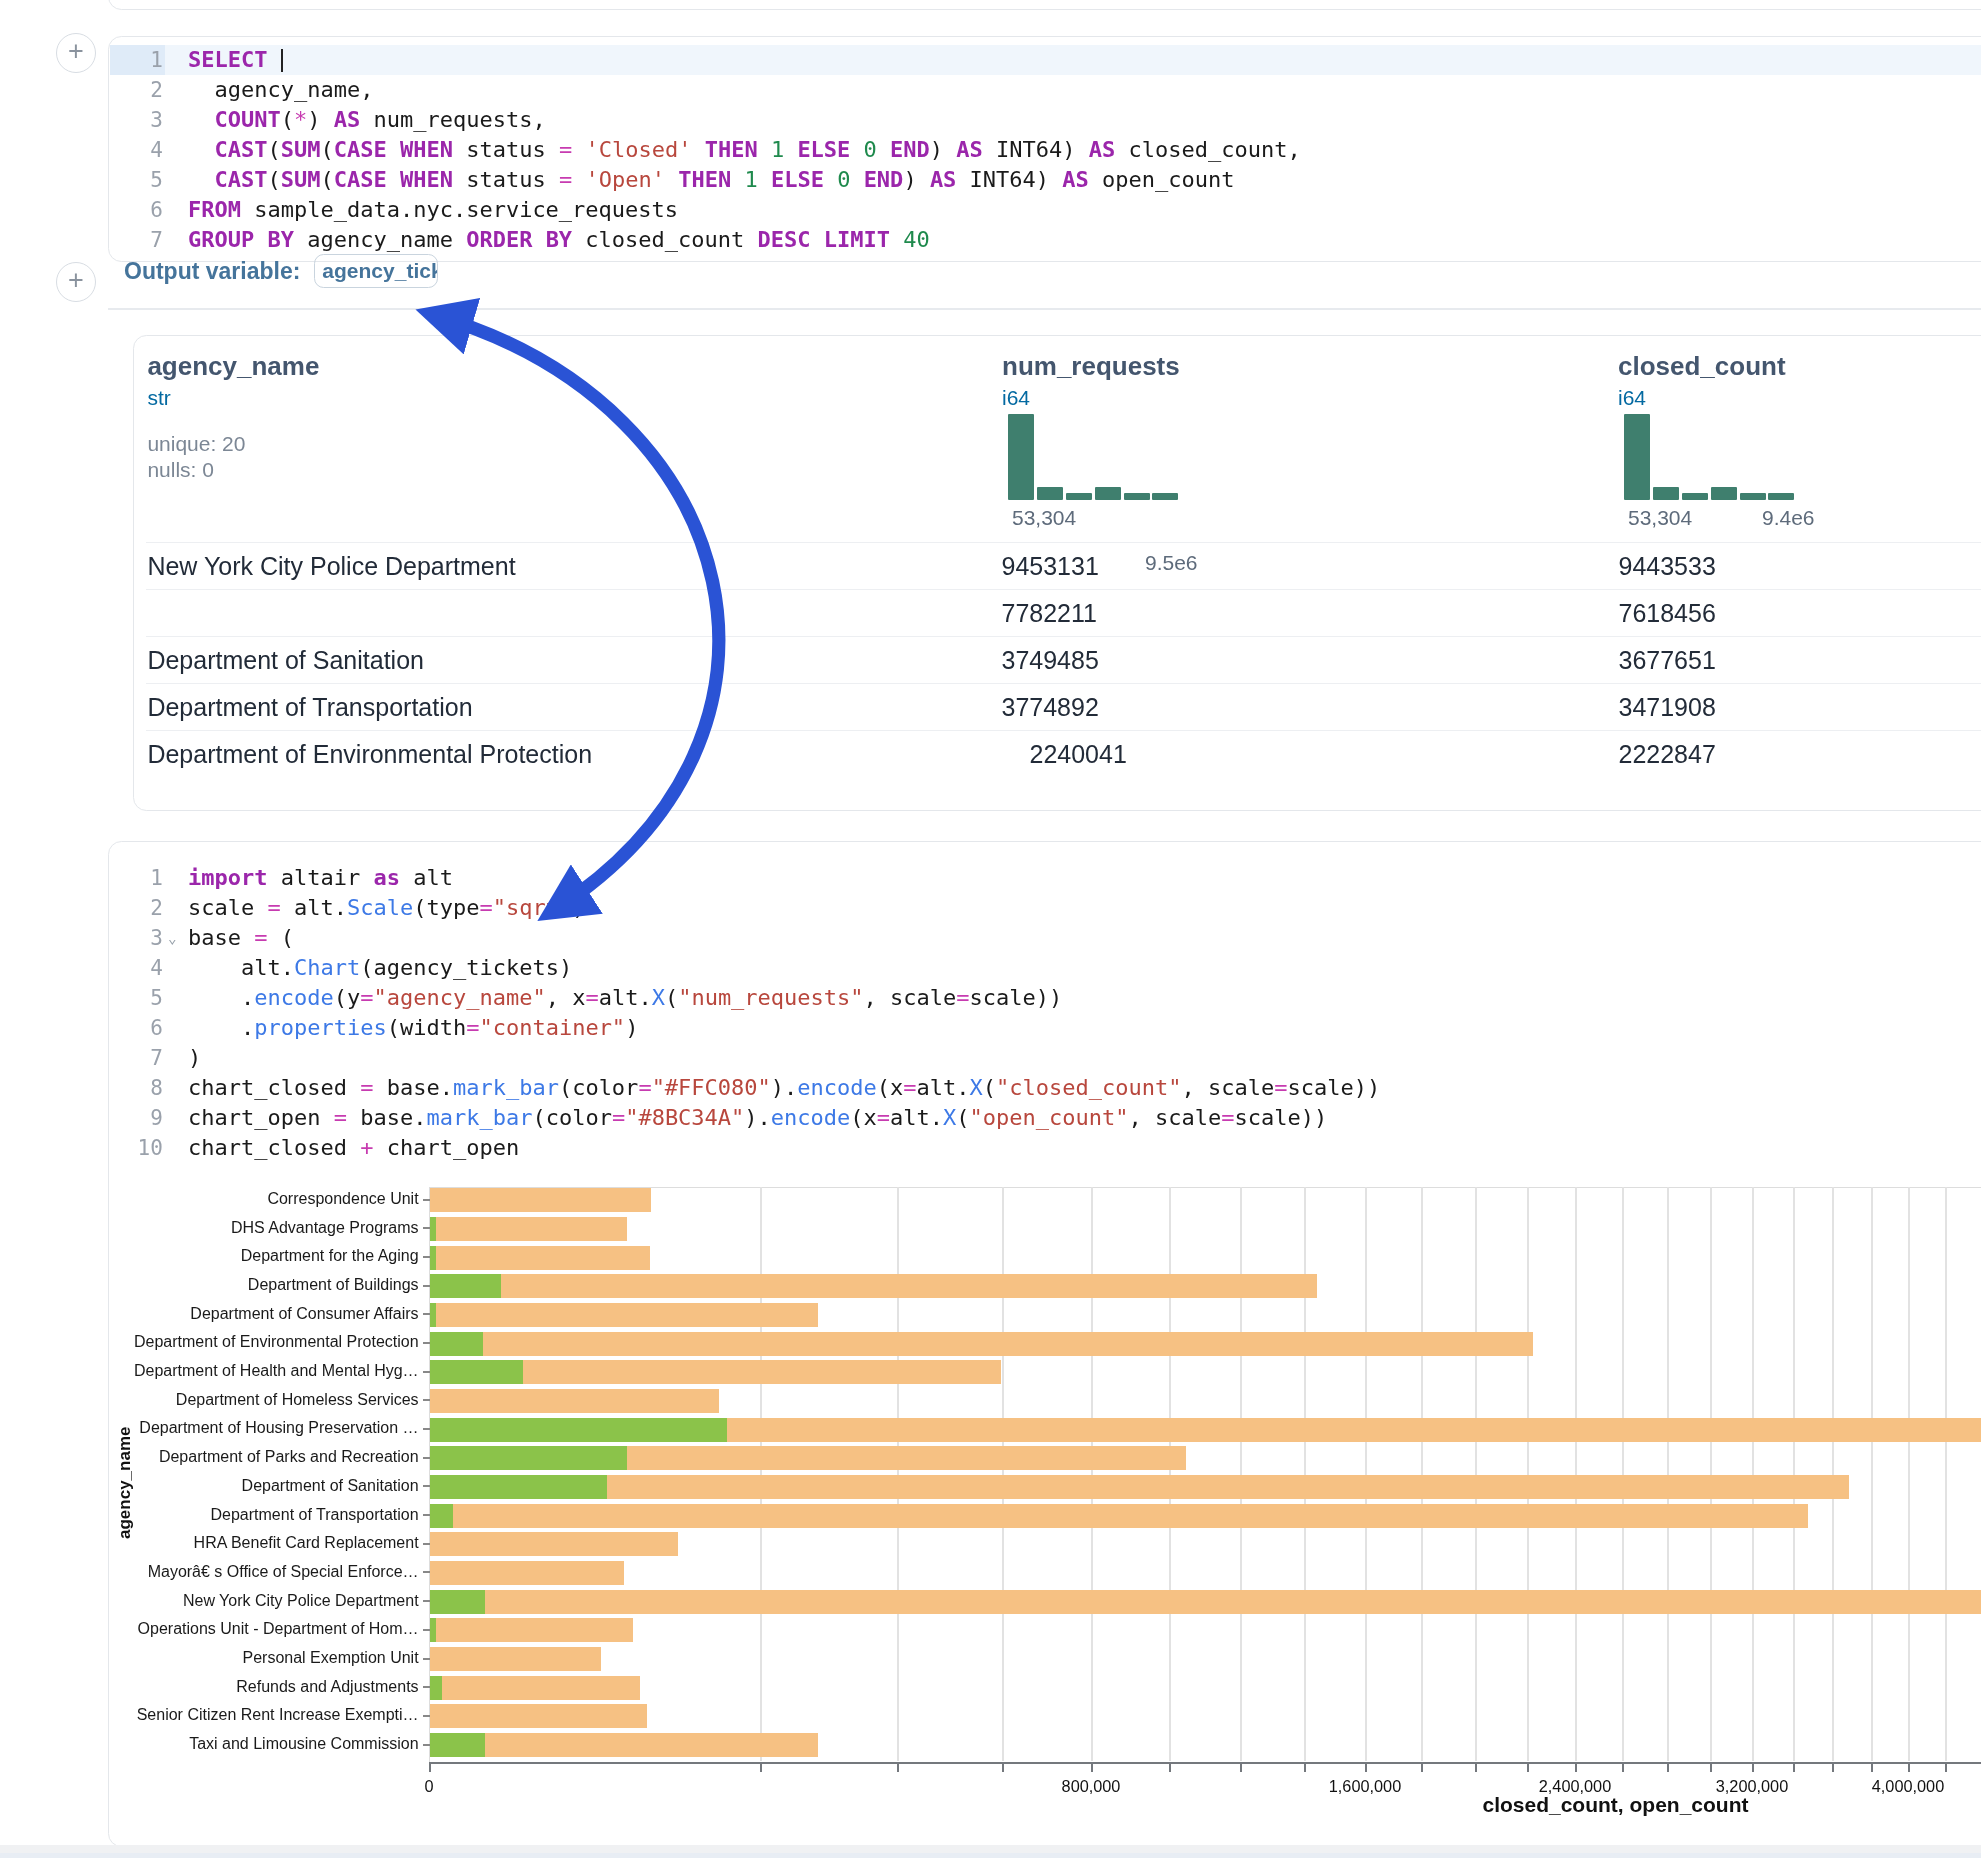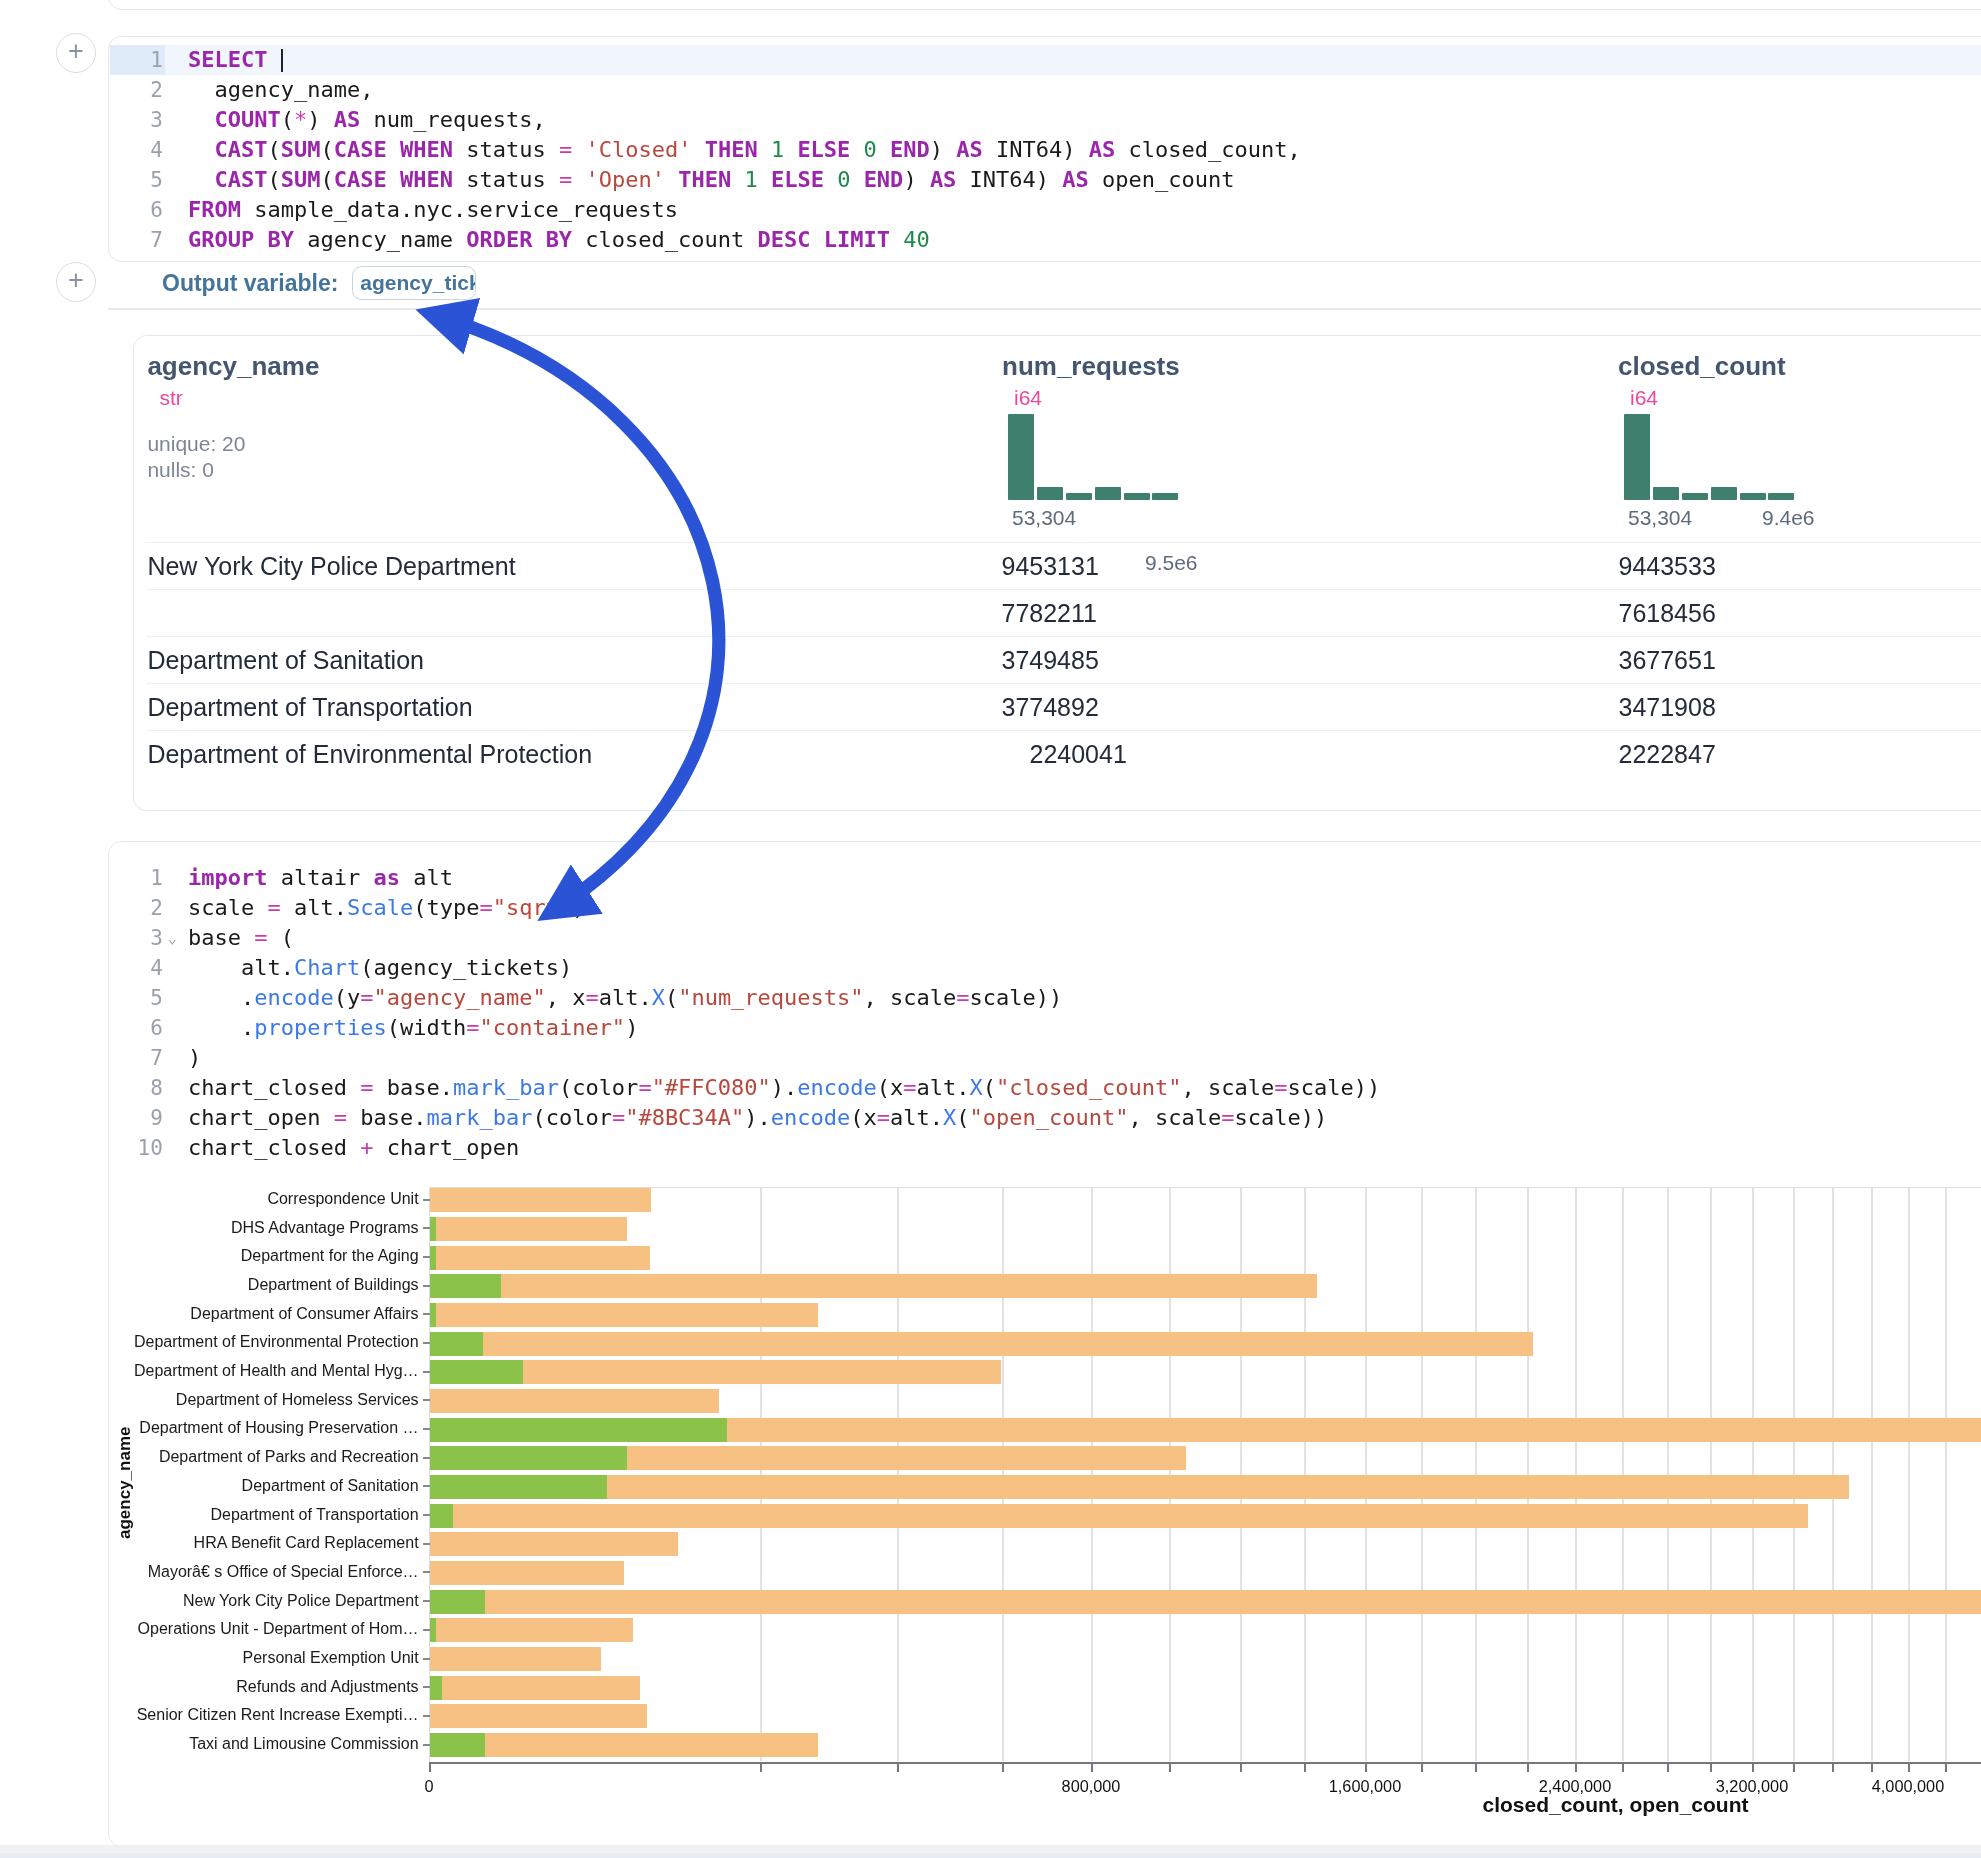--- a/index.html
+++ b/index.html
@@ -20,28 +20,28 @@
   .code-line.active .src{background:#F0F6FC;}
   .code-line.active .gutbg{position:absolute;left:1px;top:0;width:78px;height:100%;background:#DFEBF8;}
   .tk-k{color:#9B26AB;font-weight:bold;}
   .tk-s{color:#B8473D;}
   .tk-n{color:#1F8A4D;}
   .tk-o{color:#C73BB0;}
   .tk-f{color:#3D79E6;}
   .tk-p{color:#1A1A1A;}
   .cursor-caret{display:inline-block;width:1.9px;height:23px;background:#222;vertical-align:middle;}
   
-  #output-var-row{position:absolute;left:124px;top:264px;height:38px;display:flex;align-items:center;margin-left:38px;}
+  #output-var-row{position:absolute;left:124px;top:252px;height:38px;display:flex;align-items:center;}
   .ov-label{color:#45749B;font-weight:bold;font-size:23px;}
   .ov-pill{display:inline-block;margin-left:13.4px;width:107px;height:32.5px;line-height:32.5px;
            border:1.9px solid #C9D4DE;border-radius:9.6px;padding:0 7.6px;overflow:hidden;
            color:#45749B;font-weight:bold;font-size:21px;white-space:nowrap;}
   
   .col-title{position:absolute;font-weight:bold;font-size:26px;color:#44566E;}
-  .col-type{position:absolute;font-size:21px;color:#ec4899;margin-left:12px;}
+  .col-type{position:absolute;font-size:21px;color:#0369a1;}
   .col-meta{position:absolute;font-size:21px;color:#7C8795;}
   .hist{position:absolute;display:flex;align-items:flex-end;gap:2.9px;height:86px;}
   .hist .hbar{width:26px;background:#3F7F6E;border-radius:1px;}
   .hist-lab{position:absolute;font-size:21px;color:#5E6B7B;}
   .t-row{position:absolute;left:11.5px;right:0;height:47px;border-top:1.9px solid #EDEFF2;}
   .t-cell{position:absolute;top:0;height:47px;line-height:47px;font-size:25px;color:#222B38;white-space:nowrap;}
   #table-footer{position:absolute;left:25px;display:flex;align-items:center;color:#66717E;font-size:23px;}
   #table-footer svg{margin-right:17px;}
   
   .ylab{position:absolute;text-align:right;font-size:16px;color:#1A1A1A;white-space:nowrap;}

